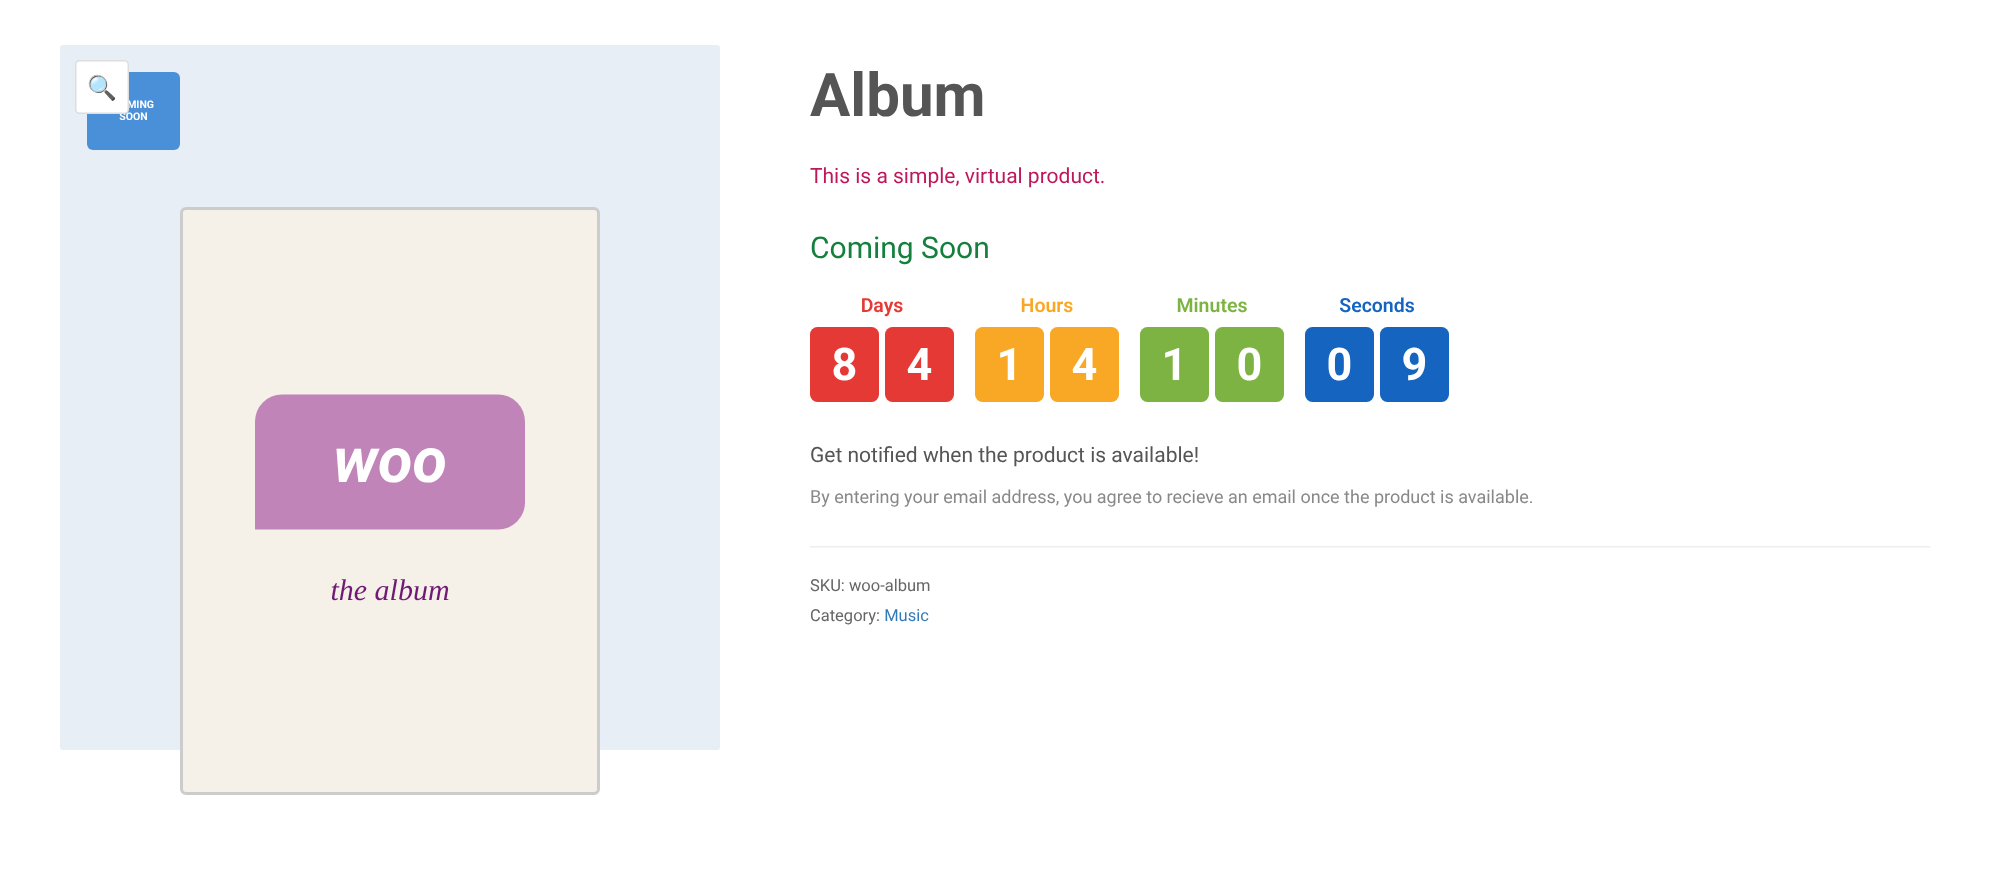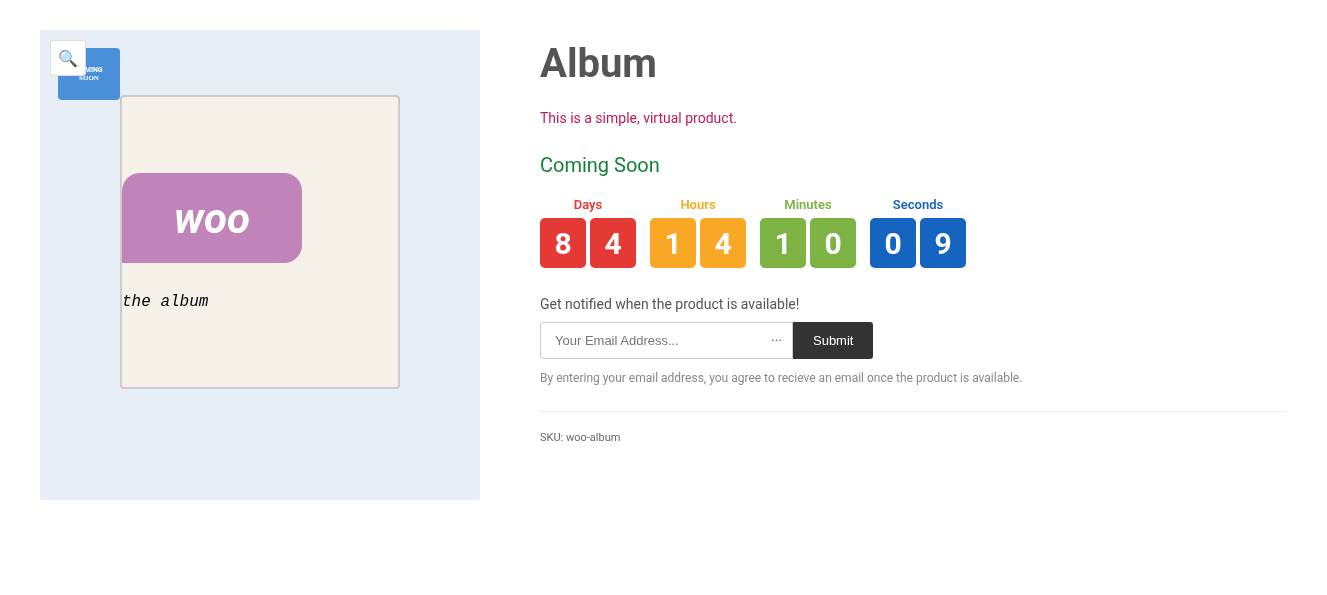--- a/index.html
+++ b/index.html
@@ -44,60 +44,61 @@
       align-items: center;
       justify-content: center;
       color: white;
       font-size: 8px;
       font-weight: bold;
       text-align: center;
       line-height: 1.2;
       padding: 4px;
     }
     .coming-soon-badge .badge-line1 { font-size: 7px; }
-    .coming-soon-badge .badge-line2 { font-size: 7px; font-family: Liberation Serif, serif; }
+    .coming-soon-badge .badge-line2 { font-size: 7px; }
     .album-drawing {
       width: 280px;
       height: 340px;
       position: relative;
     }
     .album-paper {
       width: 280px;
-      height: 294px;
+      height: 392px;
       background: #f5f0e8;
       border: 2px solid #ccc;
       border-radius: 4px;
       display: flex;
       flex-direction: column;
-      align-items: flex-start;
-      justify-content: center;
-      position: relative;
+      align-items: center;
+      justify-content: center;
+      position: relative;
+      margin-top: 43px;
     }
     .woo-bubble {
       background: #c084b8;
       border-radius: 18px 18px 18px 0;
       width: 180px;
       height: 90px;
       display: flex;
       align-items: center;
       justify-content: center;
       margin-bottom: 20px;
       position: relative;
     }
     .woo-text {
       color: white;
       font-size: 42px;
       font-weight: bold;
       font-style: italic;
     }
     .album-subtitle {
-      font-family: Liberation Mono, monospace;
+      font-family: Liberation Serif, serif;
       font-style: italic;
-      font-size: 16px;
-      color: #000000;
+      font-size: 20px;
+      color: #701a75;
       margin-top: 10px;
     }
     .magnify-icon-btn {
       position: absolute;
       top: 10px;
       left: 10px;
       width: 36px;
       height: 36px;
       background: white;
       border: 1px solid #ddd;
@@ -306,32 +307,29 @@
           <div class="timer-digits">
             <div class="digit-box digit-seconds">0</div>
             <div class="digit-box digit-seconds">9</div>
           </div>
         </div>
 
       </div>
     </div>
 
     <p class="notify-label">Get notified when the product is available!</p>
-    <div class="email-form">
-      <div class="email-input-wrapper">
-        <input class="email-input" type="email" placeholder="Your Email Address..." style="">
-        <span class="email-icon">···</span>
-      </div>
-      <button class="submit-btn">Submit</button>
-    </div>
     <p class="agree-text">By entering your email address, you agree to recieve an email once the product is available.</p>
 
     <hr class="divider">
 
     <div class="meta-info">
       <div>
         <span>SKU:</span>
         <span>woo-album</span>
       </div>
+      <div>
+        <span>Category:</span>
+        <a href="#">Music</a>
+      </div>
     </div>
 
   </div>
 </div>
 
 </body></html>

